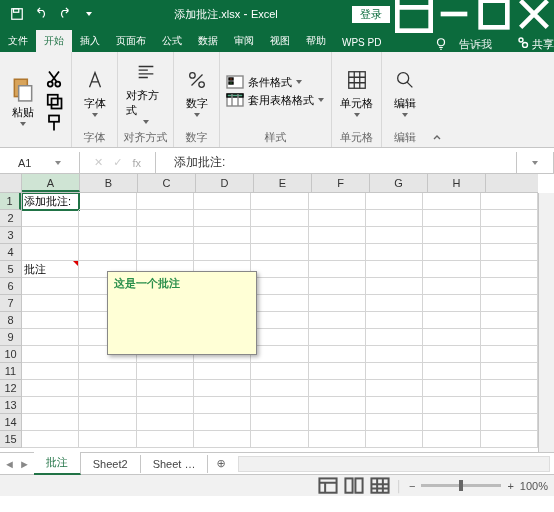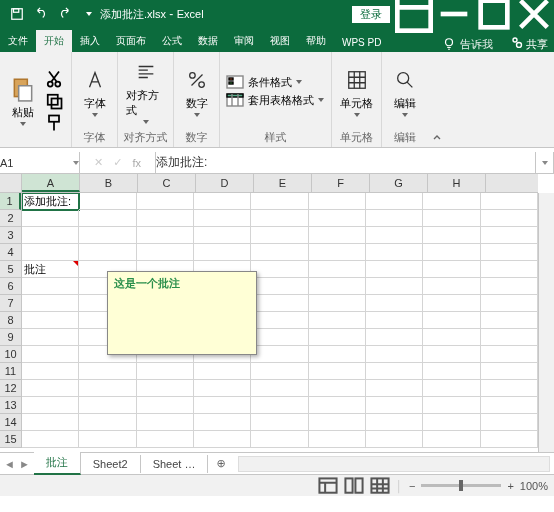--- a/index.html
+++ b/index.html
@@ -1,42 +1,42 @@
 <!DOCTYPE html>
 <html><head>
 <meta charset="utf-8">
 <style>
 *{box-sizing:border-box;margin:0;padding:0;font-family:"Segoe UI","Microsoft YaHei",sans-serif;font-size:11px}
 body{width:554px;height:512px;background:#fff;overflow:hidden;position:relative}
 .title-bar{height:28px;background:#0c6b3d;display:flex;align-items:center;color:#fff}
 .qat{display:flex;align-items:center;gap:2px;padding-left:6px}
 .qat-btn{width:22px;height:22px;display:flex;align-items:center;justify-content:center;color:#fff}
 .qat-btn svg{width:14px;height:14px}
-.title-text{flex:1;text-align:left;font-size:12px}
+.title-text{flex:1;text-align:center;font-size:12px}
 .login-btn{background:#fff;color:#0c6b3d;padding:1px 8px;font-size:11px;margin-right:4px}
 .win-ctrls{display:flex}
 .win-btn{width:40px;height:28px;display:flex;align-items:center;justify-content:center;color:#fff}
 .tabs{height:24px;background:#0c6b3d;display:flex;align-items:flex-end;color:#fff}
 .tab{padding:4px 8px;font-size:10px;cursor:pointer}
 .tab.active{background:#f1f1f1;color:#217346}
-.tell-me{margin-left:auto;display:flex;align-items:center;gap:4px;padding-right:6px;font-size:12px}
+.tell-me{margin-left:auto;display:flex;align-items:center;gap:11px;font-size:12px}
 .tell-me span.lb{opacity:.9}
 .ribbon{height:96px;background:#f1f1f1;border-bottom:1px solid #c6c6c6;display:flex}
 .group{border-right:1px solid #d8d8d8;display:flex;flex-direction:column;padding:2px 4px 0}
 .group-body{flex:1;display:flex;align-items:center;gap:2px}
 .group-label{text-align:center;font-size:11px;color:#666;padding:2px 0;position:relative}
 .group-label .dl{position:absolute;right:0;bottom:2px;width:12px;height:12px}
 .big-btn{display:flex;flex-direction:column;align-items:center;gap:2px;padding:2px 4px;min-width:38px}
 .big-btn .ic{width:28px;height:28px;display:flex;align-items:center;justify-content:center}
 .sm-col{display:flex;flex-direction:column;gap:2px}
 .sm-btn{width:20px;height:20px;display:flex;align-items:center;justify-content:center}
 .style-item{display:flex;align-items:center;gap:4px;padding:1px 2px;font-size:11px}
 .style-item .sic{width:18px;height:16px}
 .name-box{height:22px;display:flex;border-bottom:1px solid #c6c6c6;background:#fff;margin-top:4px}
-.nb-cell{border-right:1px solid #c6c6c6;padding:2px 0;display:flex;align-items:center;gap:3px;font-size:12px;color:#333}
+.nb-cell{border-right:1px solid #c6c6c6;padding:2px 18px;display:flex;align-items:center;gap:3px;font-size:12px;color:#333}
 .nb-name{width:80px}
 .nb-btns{width:76px;justify-content:center;color:#aaa;gap:10px}
 .nb-formula{flex:1}
 .grid-wrap{position:relative;height:278px;display:flex}
 .corner{width:22px;height:19px;background:#e6e6e6;border-right:1px solid #c6c6c6;border-bottom:1px solid #c6c6c6;position:absolute;top:0;left:0}
 .col-headers{position:absolute;top:0;left:22px;right:16px;height:19px;display:flex;background:#e6e6e6;border-bottom:1px solid #c6c6c6}
 .ch{width:58px;border-right:1px solid #c6c6c6;text-align:center;font-size:11px;line-height:18px;color:#333}
 .ch.sel{background:#cfe4d4;border-bottom:2px solid #217346}
 .row-headers{position:absolute;top:19px;left:0;width:22px;background:#e6e6e6;border-right:1px solid #c6c6c6}
 .rh{height:17px;border-bottom:1px solid #c6c6c6;text-align:center;font-size:11px;line-height:16px;color:#333}

